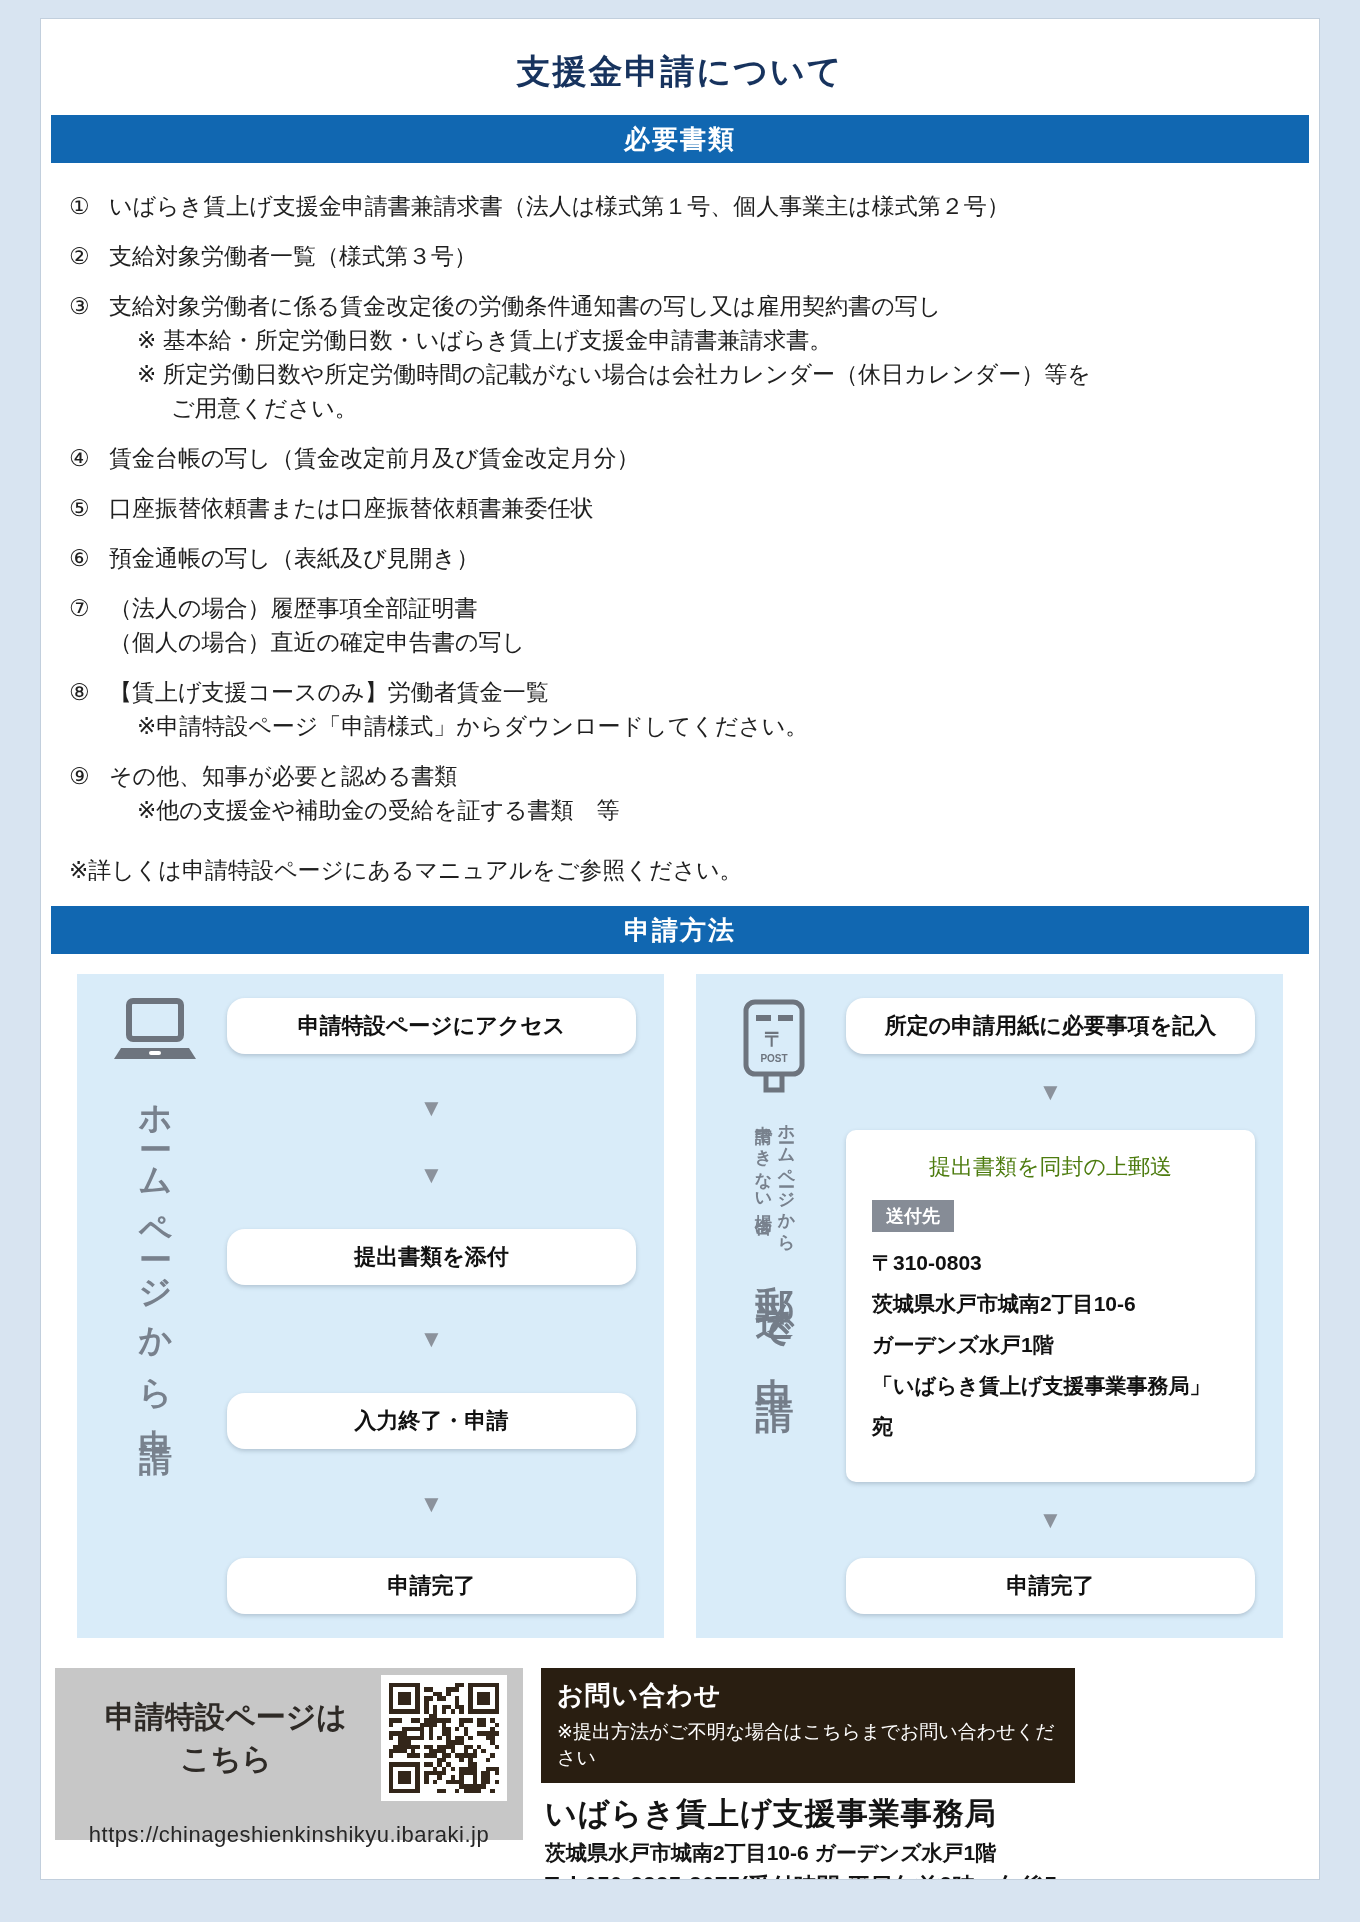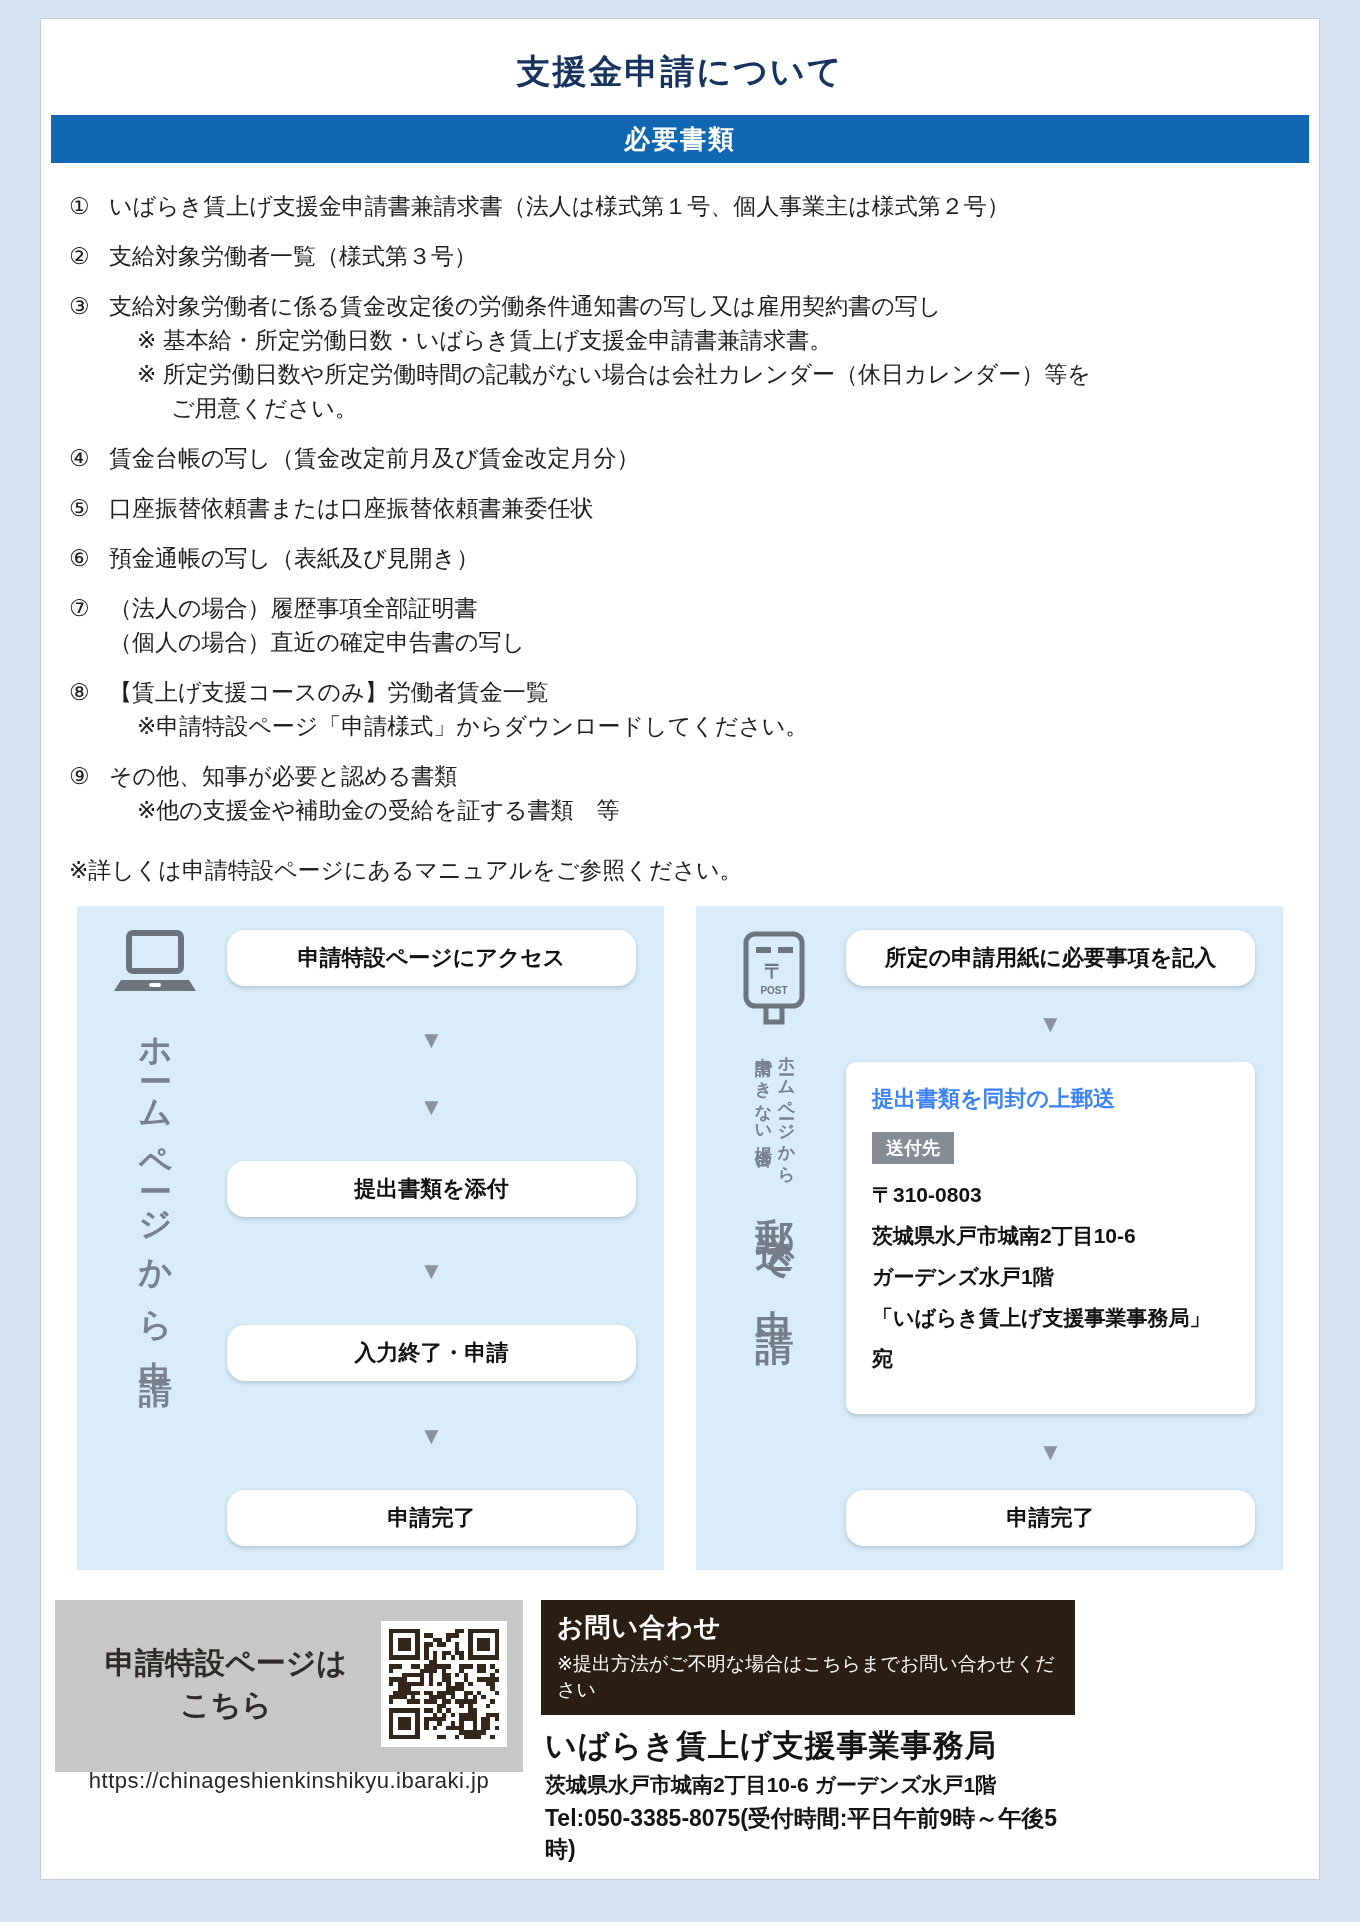--- a/index.html
+++ b/index.html
@@ -82,37 +82,37 @@
   .flow-arrow {
     text-align:center; color:#8b929c; font-size:24px; line-height:24px;
   }
   .mail-box {
     background:#ffffff; border-radius:10px;
     box-shadow:0 2px 4px rgba(60,80,100,0.25);
     flex:0 0 352px;
     padding:22px 26px;
   }
   .mail-box-title {
-    text-align:left; font-size:22px; font-weight:bold; color:#3b82f6;
+    text-align:center; font-size:22px; font-weight:normal; color:#4d7c0f;
     margin-bottom:18px;
   }
   .mail-badge {
     display:inline-block;
     background:#868c96; color:#ffffff;
     font-size:18px; font-weight:bold;
     padding:4px 14px;
     margin-bottom:10px;
   }
   .mail-addr { font-size:21px; font-weight:bold; color:#111; line-height:41px; }
   
   .footer-row { margin-top:30px; display:flex; gap:18px; padding:0 4px; }
   .portal-box {
     flex:0 0 468px; height:172px;
     background:#c7c7c7;
-    padding:14px 16px 10px 16px;
+    padding:0 16px 10px 16px;
     color:#2b2b2b;
   }
   .portal-top { display:flex; align-items:center; height:140px; }
   .portal-label {
     flex:1; text-align:center;
     font-size:30px; font-weight:bold; line-height:1.4;
     color:#2e2a26;
   }
   .qr-wrap {
     flex:0 0 126px; height:126px;
@@ -211,20 +211,21 @@
       <div class="doc-body">
         <div>その他、知事が必要と認める書類</div>
         <div class="doc-note">※他の支援金や補助金の受給を証する書類　等</div>
       </div>
     </div>
 
   </div>
 
   <div class="doc-footnote">※詳しくは申請特設ページにあるマニュアルをご参照ください。</div>
 
+  <div class="section-bar">申請方法</div>
 
   <div class="flow-row">
 
     <div class="flow-panel">
       <div class="flow-rail">
         <svg width="84" height="66" viewBox="0 0 84 66">
           <rect x="16" y="3" width="52" height="38" rx="4" fill="none" stroke="#6d747e" stroke-width="6"></rect>
           <path d="M8 50 L76 50 L83 61 L1 61 Z" fill="#6d747e"></path>
           <rect x="36" y="53" width="12" height="4" rx="2" fill="#ffffff"></rect>
         </svg>

